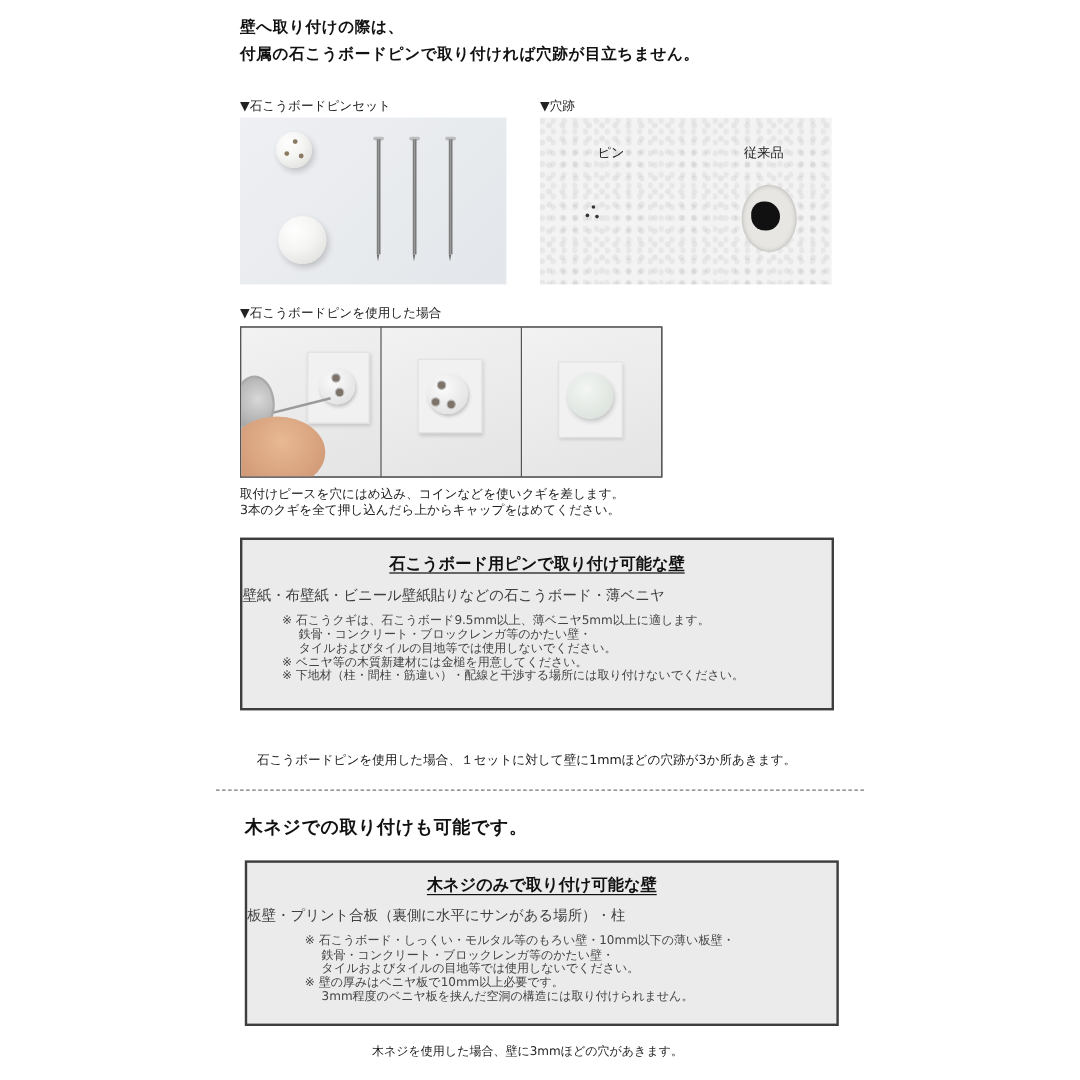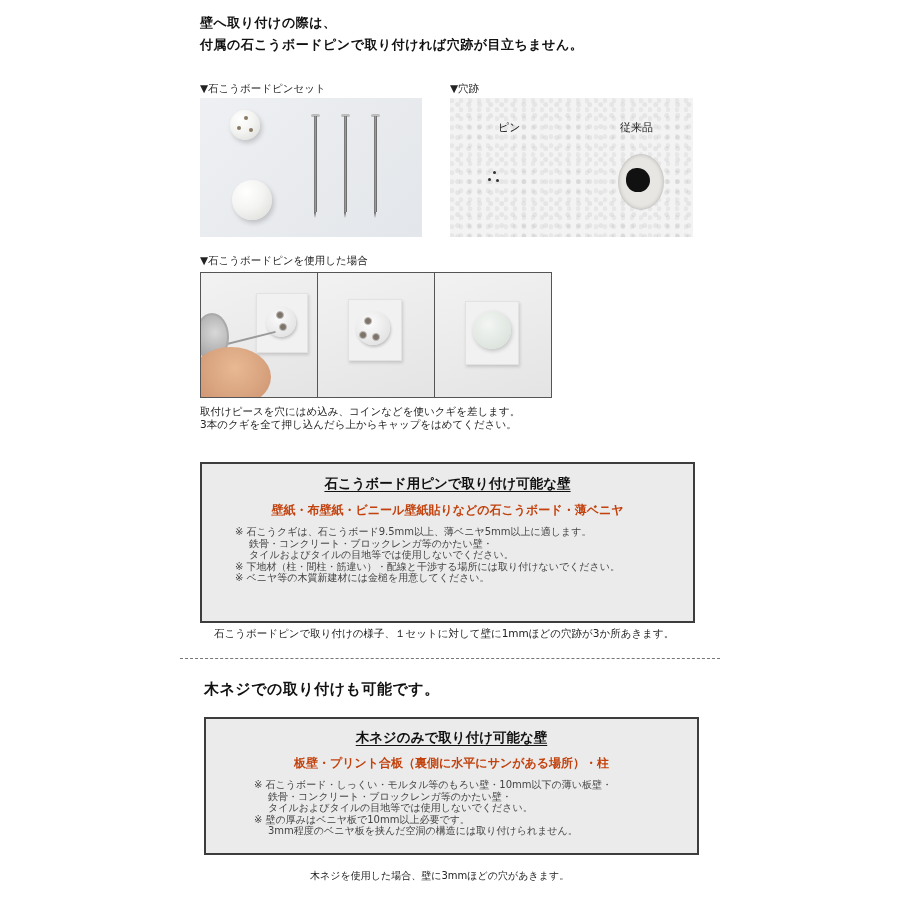--- a/index.html
+++ b/index.html
@@ -48,21 +48,21 @@
     .coin { position: absolute; border-radius: 50%; background: radial-gradient(circle at 60% 40%, #d8d8d8, #9a9a9a); border: 2px solid #aaa; }
     .finger { position: absolute; border-radius: 50%; background: radial-gradient(circle at 55% 35%, #e8b994, #c98d6a); }
     .pin-rod { position: absolute; height: 2px; background: #9a9a9a; transform-origin: left center; }
     .cap-green { position: absolute; border-radius: 50%; background: radial-gradient(circle at 40% 35%, #f3f6f3, #d5ddd6); box-shadow: 1px 2px 4px rgba(0,0,0,0.2); }
 
     
     .info-box {
       position: absolute; background: #ebebeb; border: 2px solid #3d3d3d; box-sizing: border-box;
     }
     .box-title { text-align: center; font-weight: bold; font-size: 13.5px; text-decoration: underline; text-underline-offset: 3px; color: #111; white-space: nowrap; }
-    .box-subtitle { text-align: center; font-size: 12px; color: #c2410c; white-space: nowrap; font-weight: bold; }
+    .box-subtitle { text-align: left; font-size: 12px; color: #404040; white-space: nowrap; }
     .note-line { font-size: 10px; line-height: 11.6px; color: #444; white-space: nowrap; }
     .indent { padding-left: 14px; }
 
     .divider { position: absolute; left: 180px; top: 658px; width: 540px; border-top: 1px dashed #777; }
   </style>
 </head>
 <body>
 
 <div class="abs headline" style="left:200px; top:14px;">壁へ取り付けの際は、</div>
 <div class="abs headline" style="left:200px; top:36px;">付属の石こうボードピンで取り付ければ穴跡が目立ちません。</div>
@@ -119,32 +119,32 @@
     </div>
   </div>
   <div class="step">
     <div class="plate" style="left:30px; top:28px; width:52px; height:62px;"></div>
     <div class="cap-green" style="left:38px; top:38px; width:38px; height:38px;"></div>
   </div>
 </div>
 <div class="abs caption" style="left:200px; top:405px;">取付けピースを穴にはめ込み、コインなどを使いクギを差します。</div>
 <div class="abs caption" style="left:200px; top:418px;">3本のクギを全て押し込んだら上からキャップをはめてください。</div>
 
-<div class="info-box" style="left:200px; top:448px; width:495px; height:161px;margin-top:14px;">
+<div class="info-box" style="left:200px; top:448px; width:495px; height:144px;">
   <div class="box-title" style="margin-top:11px;">石こうボード用ピンで取り付け可能な壁</div>
   <div class="box-subtitle" style="margin-top:9px;">壁紙・布壁紙・ビニール壁紙貼りなどの石こうボード・薄ベニヤ</div>
   <div style="margin-top:7px; padding-left:33px;">
     <div class="note-line">※ 石こうクギは、石こうボード9.5mm以上、薄ベニヤ5mm以上に適します。</div>
     <div class="note-line indent">鉄骨・コンクリート・ブロックレンガ等のかたい壁・</div>
     <div class="note-line indent">タイルおよびタイルの目地等では使用しないでください。</div>
+    <div class="note-line">※ ベニヤ等の木質新建材には金槌を用意してください。</div>
     <div class="note-line">※ 下地材（柱・間柱・筋違い）・配線と干渉する場所には取り付けないでください。</div>
-    <div class="note-line">※ ベニヤ等の木質新建材には金槌を用意してください。</div>
   </div>
 </div>
-<div class="abs caption" style="left:214px; top:627px; font-size:10.5px;">石こうボードピンで取り付けの様子、１セットに対して壁に1mmほどの穴跡が3か所あきます。</div>
+<div class="abs caption" style="left:214px; top:627px; font-size:10.5px;">石こうボードピンを使用した場合、１セットに対して壁に1mmほどの穴跡が3か所あきます。</div>
 
 <div class="divider"></div>
 
 <div class="abs headline" style="left:204px; top:680px; font-size:15px;">木ネジでの取り付けも可能です。</div>
 
 <div class="info-box" style="left:204px; top:717px; width:495px; height:138px;">
   <div class="box-title" style="margin-top:10px;">木ネジのみで取り付け可能な壁</div>
   <div class="box-subtitle" style="margin-top:8px;">板壁・プリント合板（裏側に水平にサンがある場所）・柱</div>
   <div style="margin-top:7px; padding-left:48px;">
     <div class="note-line">※ 石こうボード・しっくい・モルタル等のもろい壁・10mm以下の薄い板壁・</div>

